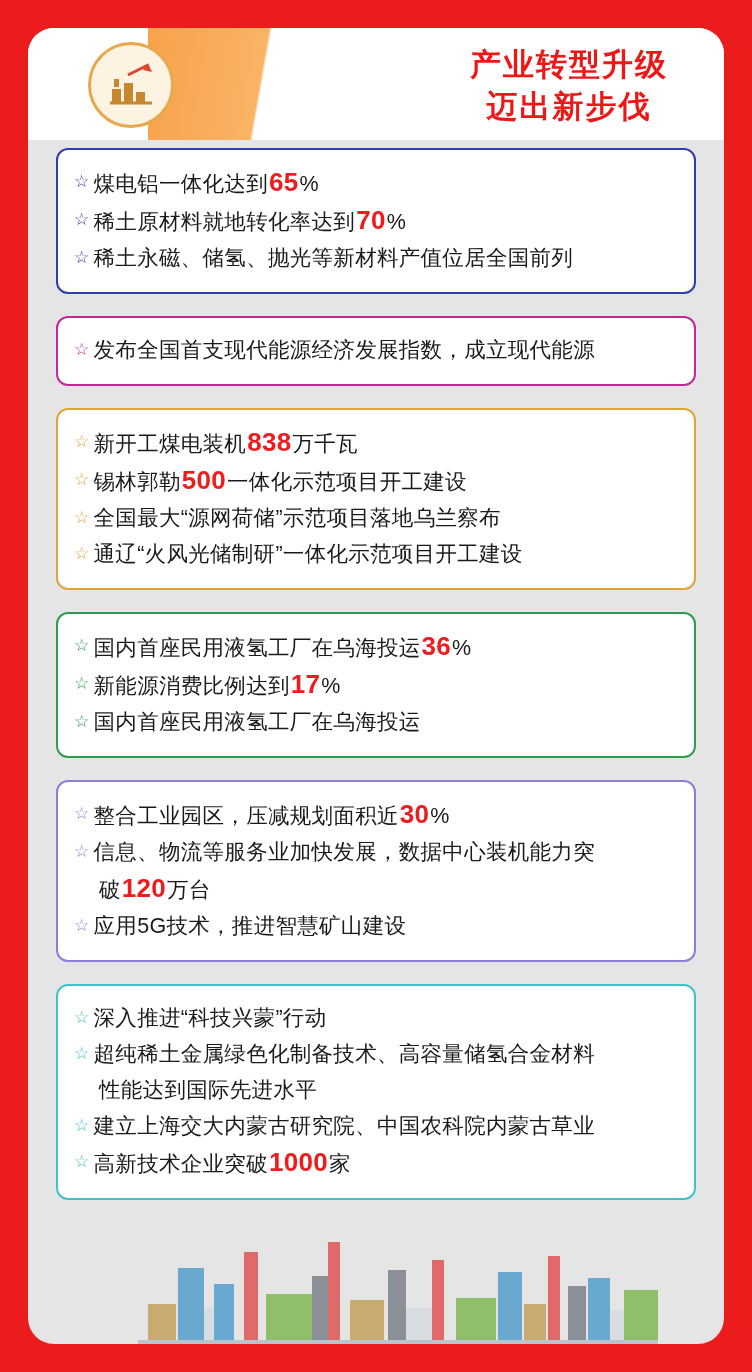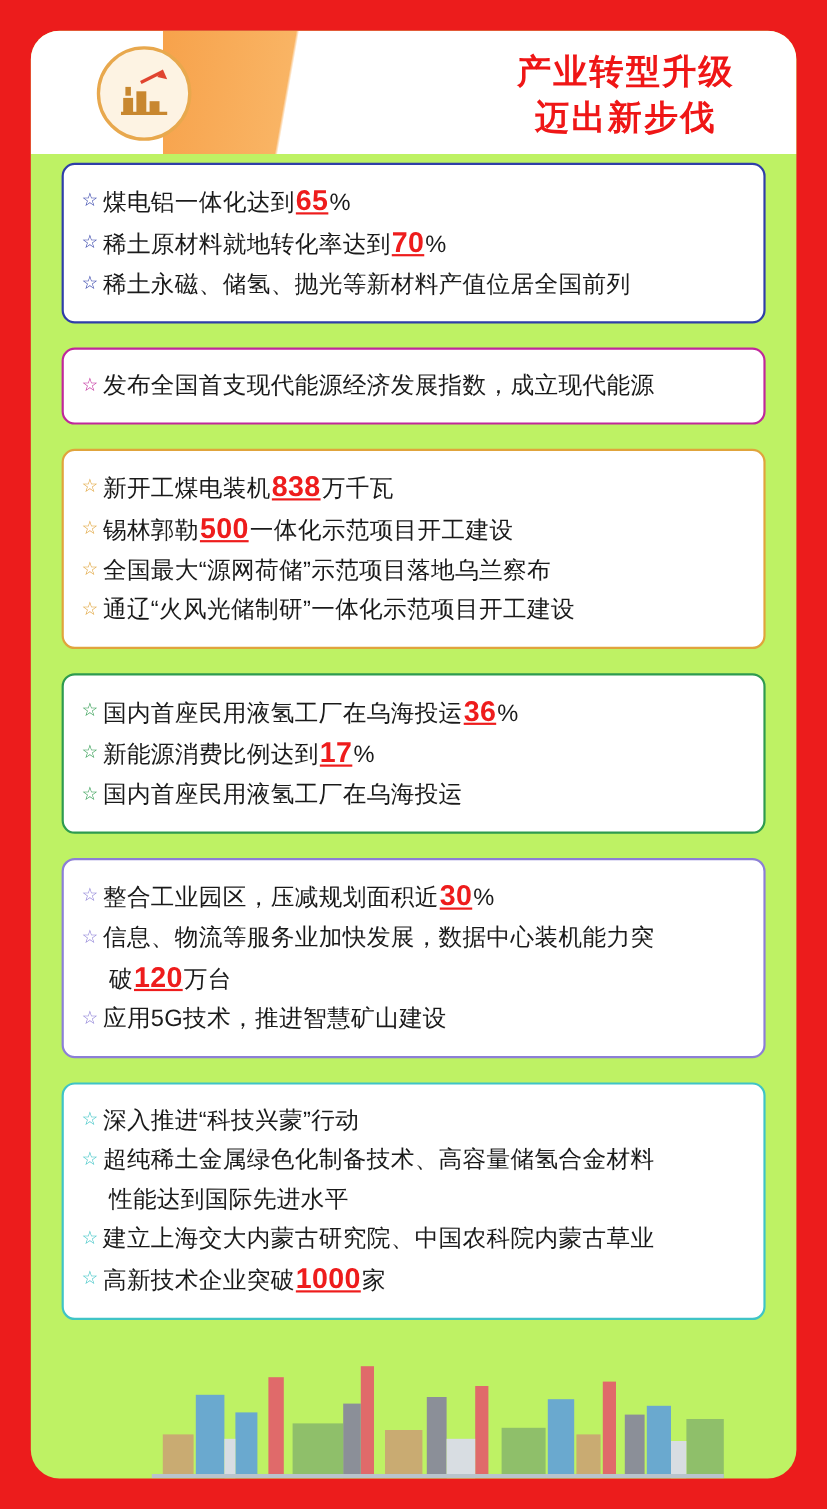--- a/index.html
+++ b/index.html
@@ -10,21 +10,21 @@
   }
   body {
     background: #ec1c1c;
     position: relative;
     overflow: hidden;
   }
   .poster {
     position: absolute;
     left: 28px; top: 28px;
     width: 696px; height: 1316px;
-    background: #bef264;
+    background: #e5e5e5;
     border-radius: 26px;
     overflow: hidden;
   }
   
   .header {
     position: relative;
     height: 112px;
     width: 100%;
   }
   .header-band {
@@ -85,21 +85,20 @@
     font-size: 17px;
     line-height: 36px;
     margin-right: 4px;
   }
   .txt { flex: 1 1 auto; }
   .num {
     color: #ee1c1c;
     font-size: 26px;
     font-weight: bold;
     padding: 0 1px;
-    text-decoration: underline;
   }
   
   .skyline {
     position: absolute;
     left: 0; bottom: 0;
     width: 100%; height: 132px;
   }
 </style>
 </head>
 <body>

